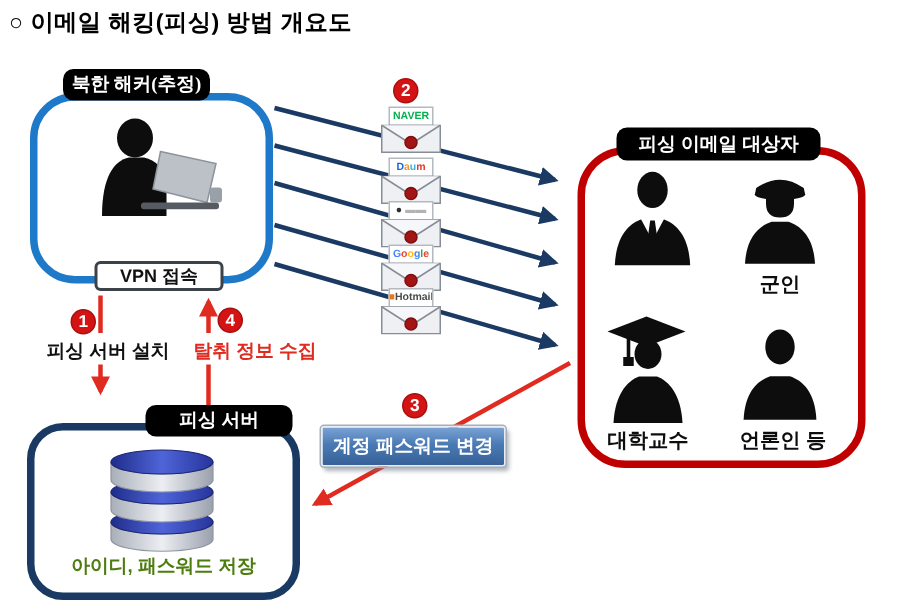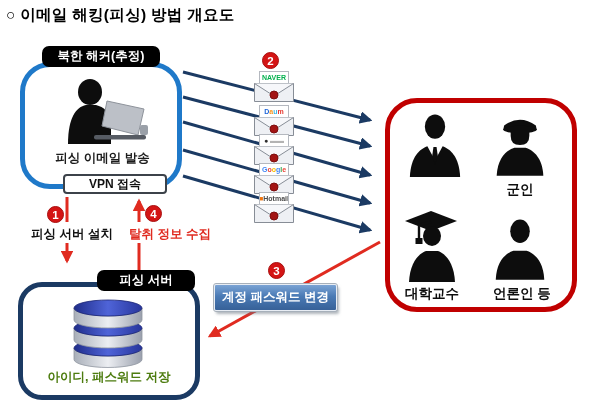--- a/index.html
+++ b/index.html
@@ -11,29 +11,29 @@
   #page-title{position:absolute;left:6px;top:5px;font-size:15.5px;font-weight:bold;color:#000;
     letter-spacing:.3px;z-index:7;white-space:nowrap;}
   
   .bigbox{position:absolute;background:#fff;box-sizing:border-box;}
   #hacker-box{left:20px;top:62px;width:162px;height:127px;border:5px solid var(--box-blue);border-radius:30px;z-index:2;}
   #target-box{left:385px;top:98px;width:192px;height:214px;border:5px solid var(--box-red);border-radius:32px;z-index:2;}
   #server-box{left:18px;top:282px;width:182px;height:118px;border:5px solid var(--line-navy);border-radius:24px;z-index:2;}
   
   .pill{position:absolute;background:#000;color:#fff;border-radius:7px;font-weight:bold;font-size:12.5px;
     display:flex;align-items:center;justify-content:center;z-index:6;white-space:nowrap;}
-  #hacker-pill{left:42px;top:46px;width:118px;height:21px;}
+  #hacker-pill{left:42px;top:46px;width:98px;height:21px;font-family:Liberation Serif, serif;}
   #target-pill{left:411px;top:85px;width:136px;height:22px;}
   #server-pill{left:61px;top:270px;width:98px;height:21px;margin-left:36px;}
   
   .caption{position:absolute;text-align:center;font-size:12.5px;font-weight:bold;color:#1c1c1c;z-index:3;white-space:nowrap;}
   #hacker-caption{left:30px;top:150px;width:145px;}
   #server-caption{left:28px;top:369px;width:162px;color:#4d7c0f;}
   
-  #vpn-box{position:absolute;left:63px;top:174px;width:104px;height:20px;background:#fff;border:2px solid #3c424a;
+  #vpn-box{position:absolute;left:63px;top:174px;width:86px;height:20px;background:#fff;border:2px solid #3c424a;
     border-radius:4px;z-index:6;display:flex;align-items:center;justify-content:center;
     font-size:12px;font-weight:bold;color:#111;box-sizing:border-box;}
   
   .badge{position:absolute;width:17px;height:17px;border-radius:50%;background:var(--badge-red);color:#fff;
     font-size:11.5px;font-weight:bold;display:flex;align-items:center;justify-content:center;z-index:6;
     border:1px solid #a80f0f;box-sizing:border-box;}
   #badge1{left:47px;top:206px;}  #badge2{left:262px;top:52px;}
   #badge3{left:268px;top:262px;} #badge4{left:145px;top:205px;}
   
   .steplabel{position:absolute;font-size:12.5px;font-weight:bold;white-space:nowrap;z-index:3;}
@@ -106,21 +106,20 @@
 
   <div id="hacker-box" class="bigbox"></div>
   <div id="hacker-pill" class="pill">북한 해커(추정)</div>
   <svg id="hacker-svg" viewBox="0 0 100 66">
     <ellipse cx="38" cy="14" rx="12" ry="13" fill="#0d0d0d"></ellipse>
     <path d="M16,66 C16,40 24,29 34,27 L44,27 C52,29 57,34 59,42 L59,66 Z" fill="#0d0d0d"></path>
     <polygon points="55,23 92,31 86,57 50,48" fill="#bcc0c7" stroke="#8e939b" stroke-width="1"></polygon>
     <rect x="42" y="57" width="52" height="4.5" rx="2" fill="#565b63"></rect>
     <rect x="88" y="47" width="8" height="10" rx="2" fill="#9aa0a8"></rect>
   </svg>
-  <div id="hacker-caption" class="caption">피싱 이메일 발송</div>
   <div id="vpn-box">VPN 접속</div>
 
   <div id="badge1" class="badge">1</div>
   <div id="badge2" class="badge">2</div>
   <div id="badge3" class="badge">3</div>
   <div id="badge4" class="badge">4</div>
 
   <div id="step1-label" class="steplabel">피싱 서버 설치</div>
   <div id="step4-label" class="steplabel">탈취 정보 수집</div>
 
@@ -197,20 +196,21 @@
       <ellipse cx="48" cy="52" rx="34" ry="8" fill="url(#gBlue)" stroke="#1a2575" stroke-width="0.8"></ellipse>
       <path d="M14,32 a34,8 0 0 0 68,0 v12 a34,8 0 0 1 -68,0 z" fill="url(#gSilver)" stroke="#8f95a0" stroke-width="0.8"></path>
       <ellipse cx="48" cy="32" rx="34" ry="8" fill="url(#gBlue)" stroke="#1a2575" stroke-width="0.8"></ellipse>
       <path d="M14,12 a34,8 0 0 0 68,0 v12 a34,8 0 0 1 -68,0 z" fill="url(#gSilver)" stroke="#8f95a0" stroke-width="0.8"></path>
       <ellipse cx="48" cy="12" rx="34" ry="8" fill="url(#gBlue)" stroke="#1a2575" stroke-width="0.8"></ellipse>
     </g>
   </svg>
   <div id="server-caption" class="caption">아이디, 패스워드 저장</div>
 
   <div id="target-box" class="bigbox"></div>
+  <div id="target-pill" class="pill">피싱 이메일 대상자</div>
 
   <svg id="person1" class="person" viewBox="0 0 60 66">
     <ellipse cx="30" cy="14" rx="10.5" ry="12.5" fill="#0d0d0d"></ellipse>
     <path d="M4,66 C5,45 14,37 23,34 L37,34 C46,37 55,45 56,66 Z" fill="#0d0d0d"></path>
     <path d="M22,34 L30,49 L38,34 Z" fill="#ffffff"></path>
     <path d="M28.4,35 L31.6,35 L33,45 L30,53 L27,45 Z" fill="#0d0d0d"></path>
   </svg>
   <svg id="person2" class="person" viewBox="0 0 60 66">
     <path d="M13,12 Q30,0 47,12 L48,17 Q30,10 12,17 Z" fill="#0d0d0d"></path>
     <ellipse cx="30" cy="16.5" rx="18" ry="4" fill="#0d0d0d"></ellipse>

